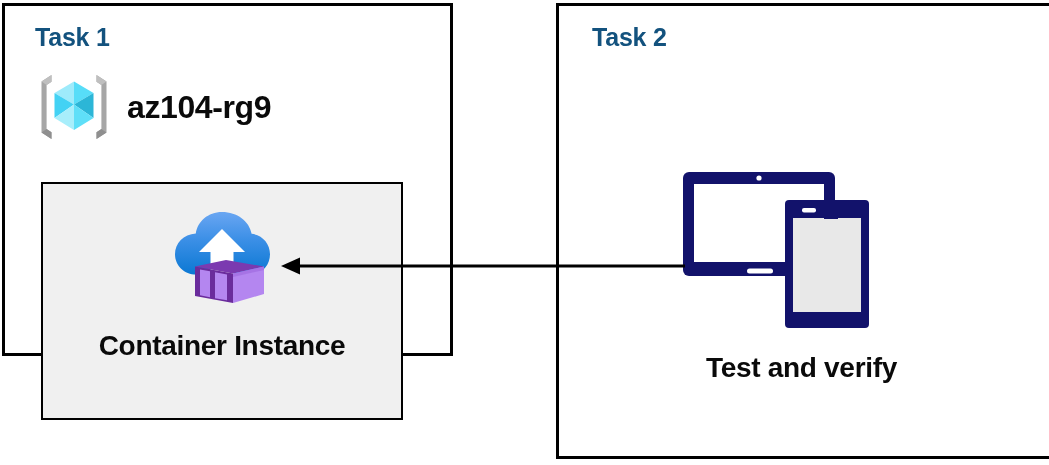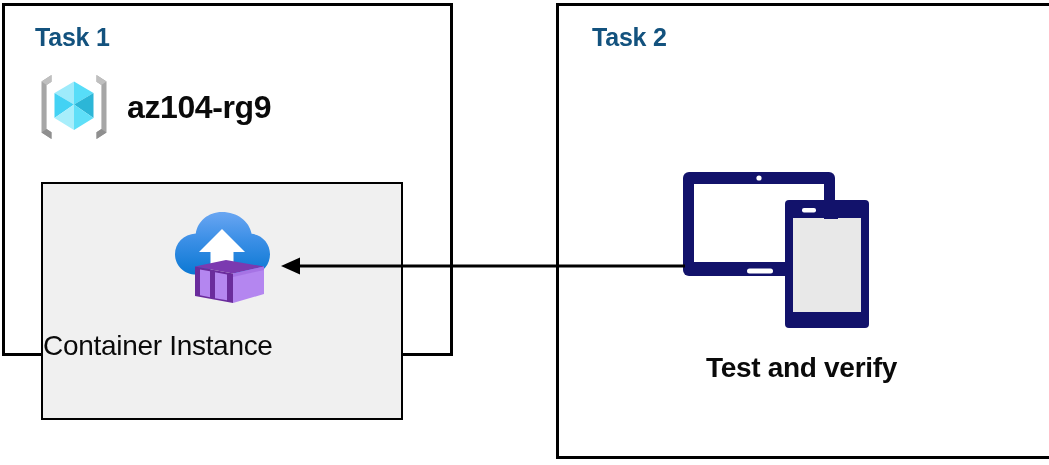--- a/index.html
+++ b/index.html
@@ -76,22 +76,23 @@
     transform: translateX(-50%);
     width: 106px;
     height: 104px;
     display: block;
   }
   #aci-label {
     position: absolute;
     left: 0;
     right: 0;
     top: 146px;
+    text-align: center;
     font-size: 28px;
-    font-weight: normal;
+    font-weight: bold;
     color: #0a0a0a;
     letter-spacing: -0.3px;
   }
 
   
   #devices-icon {
     position: absolute;
     left: 683px;
     top: 164px;
     width: 190px;

